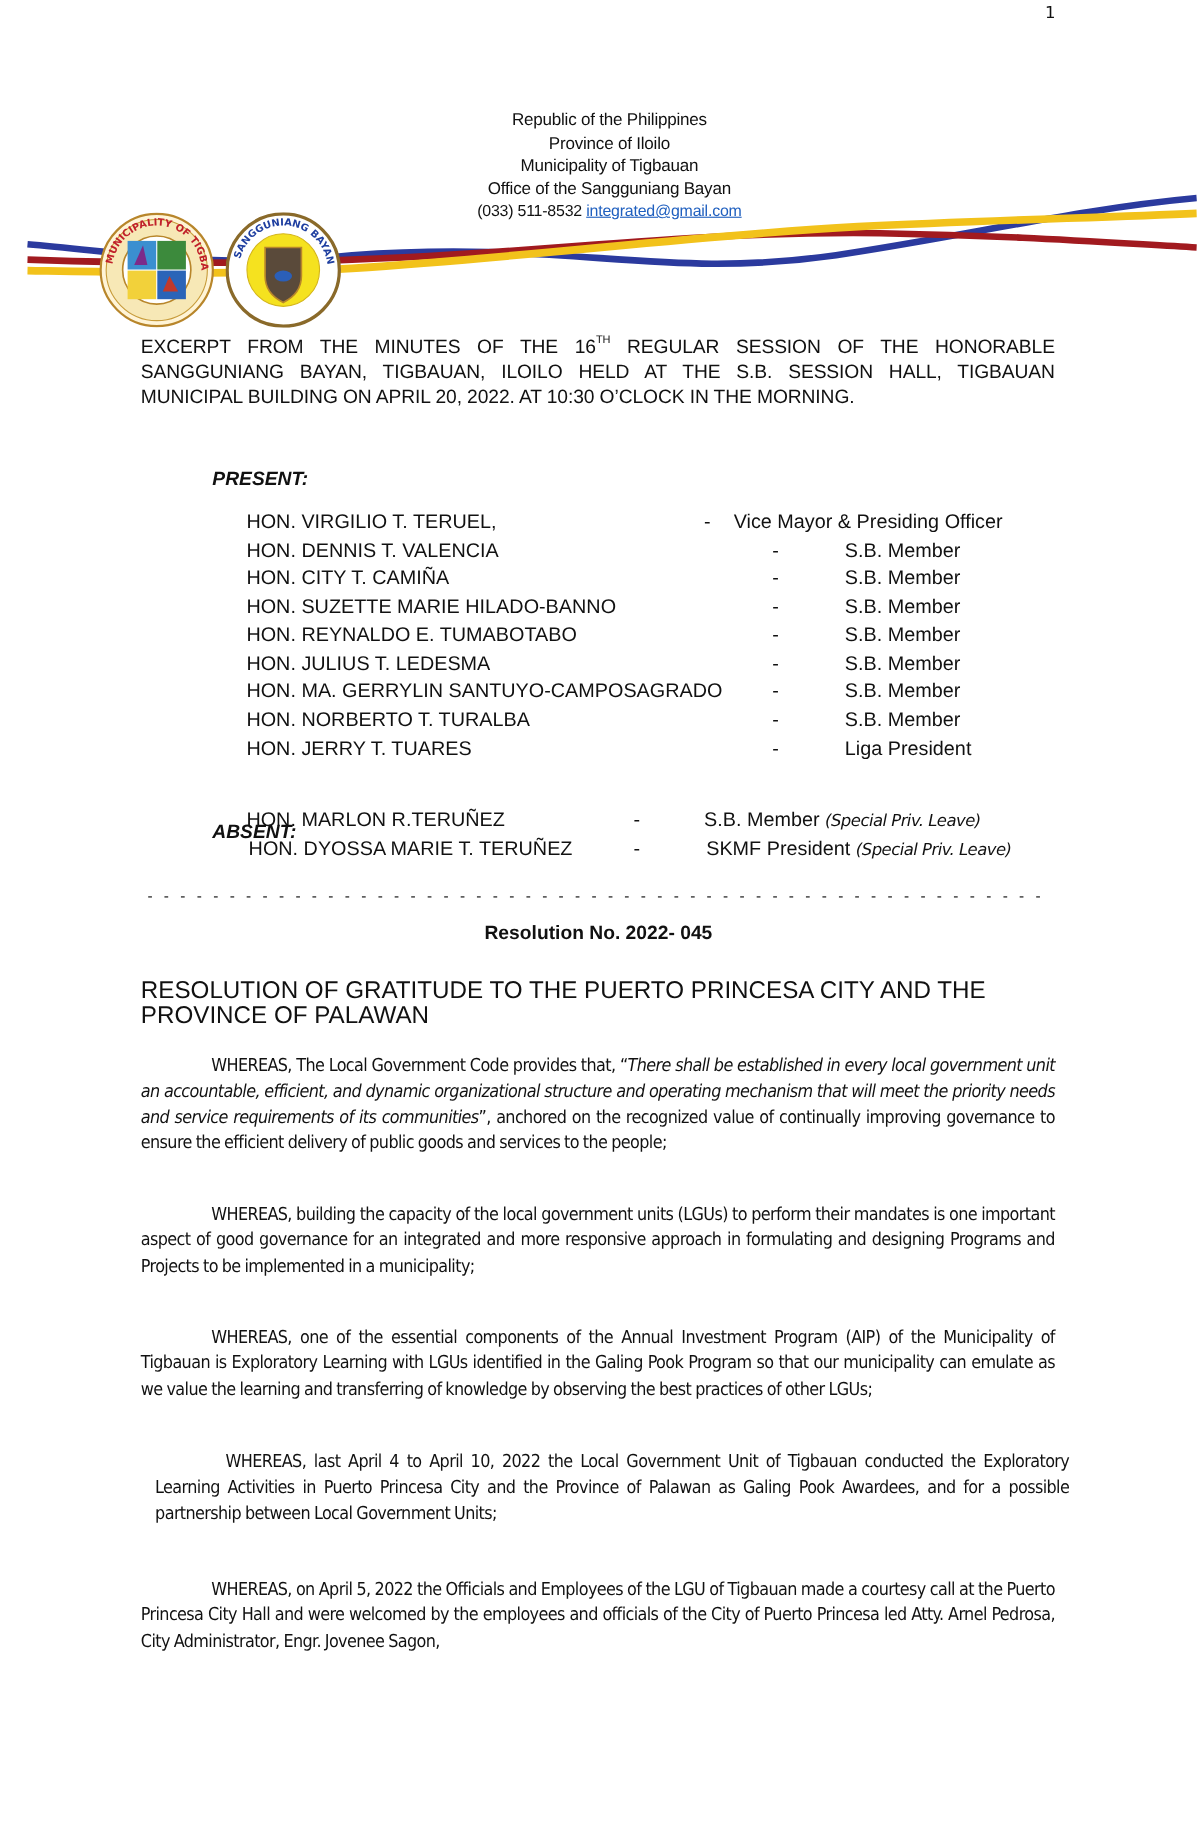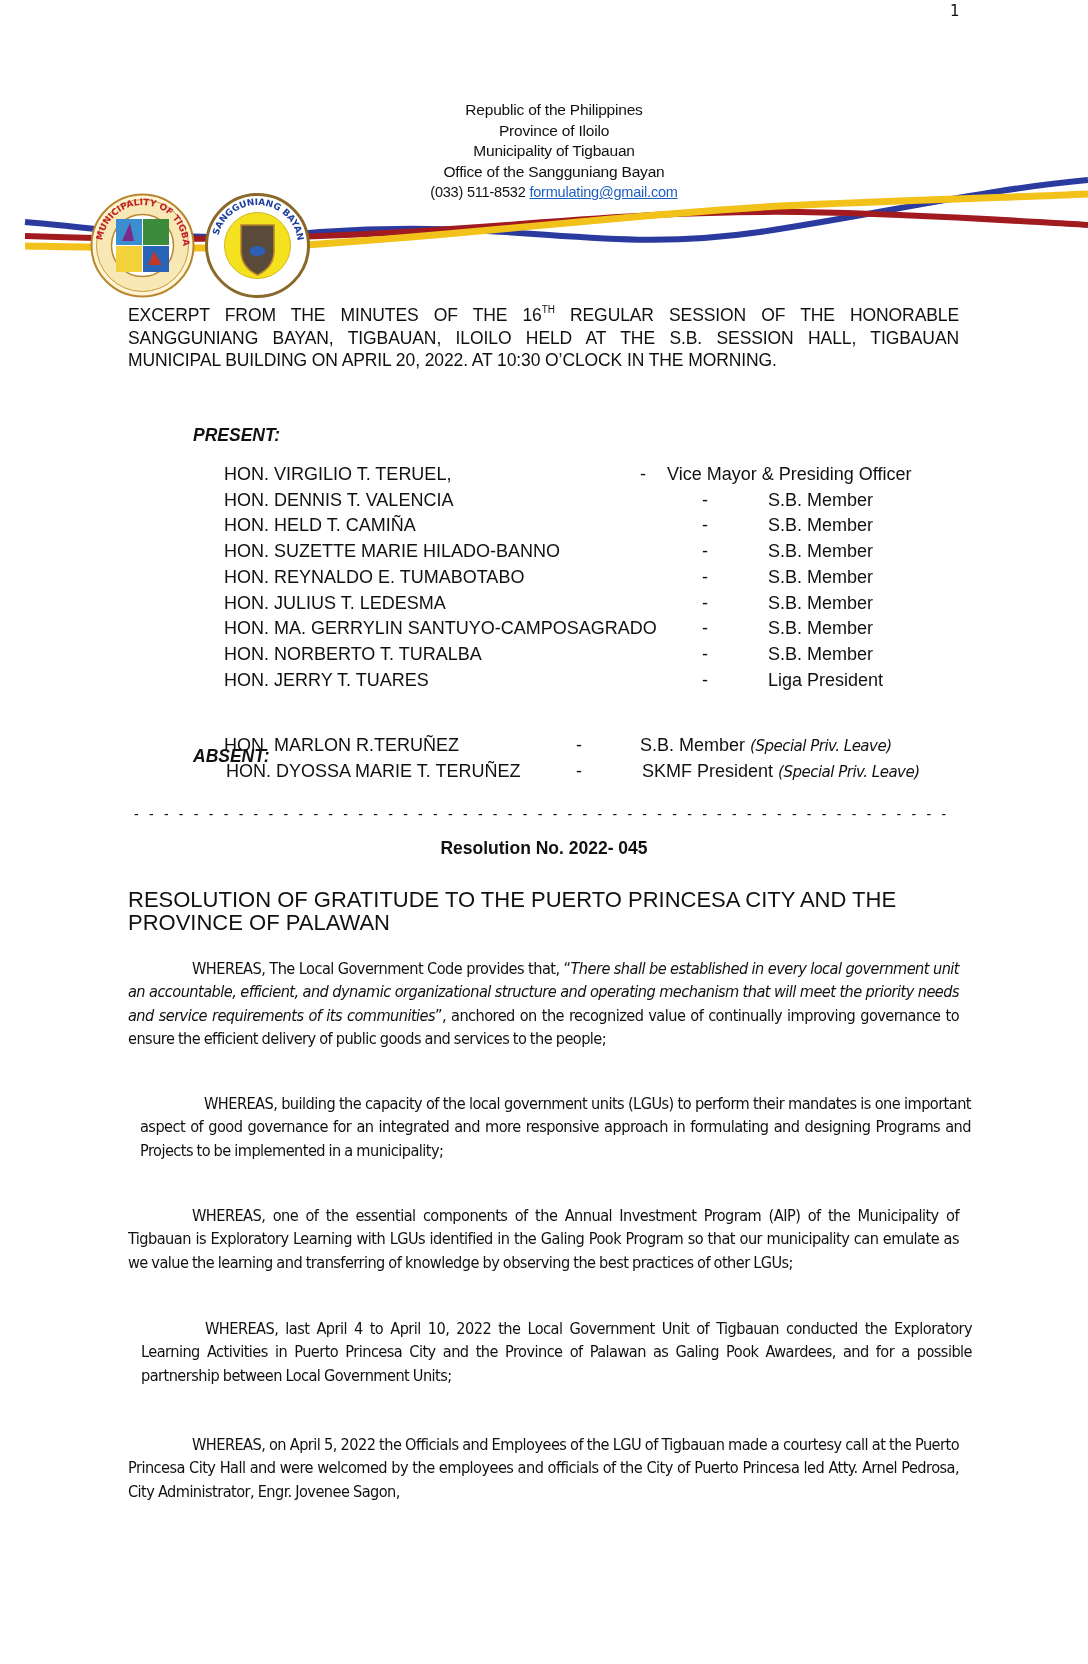--- a/index.html
+++ b/index.html
@@ -66,21 +66,21 @@
   <text font-family="DejaVu Sans, sans-serif" font-size="9" font-weight="bold" fill="#1f3fa0"><textPath href="#arcR" startOffset="8%">SANGGUNIANG BAYAN</textPath></text>
 </svg>
 
 <div class="letterhead">
   <div>Republic of the Philippines</div>
   <div>Province of Iloilo</div>
   <div>Municipality of Tigbauan</div>
   <div>Office of the Sangguniang Bayan</div>
   <div class="addr">
     <span>(033) 511-8532</span>
-    <span class="email">formulating@gmail.com</span>
+    <span class="email">integrated@gmail.com</span>
   </div>
 </div>
 
 <div class="excerpt">
   <span>EXCERPT FROM THE MINUTES OF THE 16</span><sup>TH</sup><span> REGULAR SESSION OF THE HONORABLE SANGGUNIANG BAYAN, TIGBAUAN, ILOILO HELD AT THE S.B. SESSION HALL, TIGBAUAN MUNICIPAL BUILDING ON APRIL 20, 2022. AT 10:30 O’CLOCK IN THE MORNING.</span>
 </div>
 
 <div class="label" style="left:193px;top:425px;">PRESENT:</div>
 
 <div id="present-list">
@@ -88,21 +88,21 @@
       <span class="n">HON. VIRGILIO T. TERUEL,</span>
       <span class="d" style="left:416px">-</span>
       <span class="p" style="left:443px">Vice Mayor &amp; Presiding Officer</span>
     </div>
     <div class="row" style="left: 224px; top: 486.7px;">
       <span class="n">HON. DENNIS T. VALENCIA</span>
       <span class="d" style="left:478px">-</span>
       <span class="p" style="left:544px">S.B. Member</span>
     </div>
     <div class="row" style="left: 224px; top: 512.4px;">
-      <span class="n">HON. HELD T. CAMIÑA</span>
+      <span class="n">HON. CITY T. CAMIÑA</span>
       <span class="d" style="left:478px">-</span>
       <span class="p" style="left:544px">S.B. Member</span>
     </div>
     <div class="row" style="left: 224px; top: 538.1px;">
       <span class="n">HON. SUZETTE MARIE HILADO-BANNO</span>
       <span class="d" style="left:478px">-</span>
       <span class="p" style="left:544px">S.B. Member</span>
     </div>
     <div class="row" style="left: 224px; top: 563.8px;">
       <span class="n">HON. REYNALDO E. TUMABOTABO</span>
@@ -147,19 +147,19 @@
   </div>
 
 <div class="dashes">- - - - - - - - - - - - - - - - - - - - - - - - - - - - - - - - - - - - - - - - - - - - - - - - - - - - - - - - - - - - - - - - - - -</div>
 
 <div class="resno">Resolution No. 2022- 045</div>
 
 <div class="restitle">RESOLUTION OF GRATITUDE TO THE PUERTO PRINCESA CITY AND THE PROVINCE OF PALAWAN</div>
 
 <div class="para" style="top:957px;"><span class="ind"></span><span>WHEREAS, The Local Government Code provides that, “</span><i>There shall be established in every local government unit an accountable, efficient, and dynamic organizational structure and operating mechanism that will meet the priority needs and service requirements of its communities</i><span>”, anchored on the recognized value of continually improving governance to ensure the efficient delivery of public goods and services to the people;</span></div>
 
-<div class="para" style="top:1092px;margin-left:12px;"><span class="ind"></span><span>WHEREAS, building the capacity of the local government units (LGUs) to perform their mandates is one important aspect of good governance for an integrated and more responsive approach in formulating and designing Programs and Projects to be implemented in a municipality;</span></div>
+<div class="para" style="top:1092px;"><span class="ind"></span><span>WHEREAS, building the capacity of the local government units (LGUs) to perform their mandates is one important aspect of good governance for an integrated and more responsive approach in formulating and designing Programs and Projects to be implemented in a municipality;</span></div>
 
 <div class="para" style="top:1204px;"><span class="ind"></span><span>WHEREAS, one of the essential components of the Annual Investment Program (AIP) of the Municipality of Tigbauan is Exploratory Learning with LGUs identified in the Galing Pook Program  so that our municipality can emulate as  we value the learning and transferring of knowledge by observing the best practices of other LGUs;</span></div>
 
 <div class="para" style="top:1317px;margin-left:13px;"><span class="ind"></span><span>WHEREAS, last April 4 to April 10, 2022 the Local Government Unit of Tigbauan conducted the Exploratory Learning Activities in Puerto Princesa City and the Province of Palawan as Galing Pook Awardees, and for a possible partnership between Local Government Units;</span></div>
 
 <div class="para" style="top:1433px;"><span class="ind"></span><span>WHEREAS, on April 5, 2022 the Officials and Employees of the LGU of Tigbauan made a courtesy call at the Puerto Princesa City Hall and were welcomed by the employees and officials of the City of  Puerto Princesa led Atty. Arnel Pedrosa, City Administrator, Engr. Jovenee Sagon,</span></div>
 
 </body></html>

